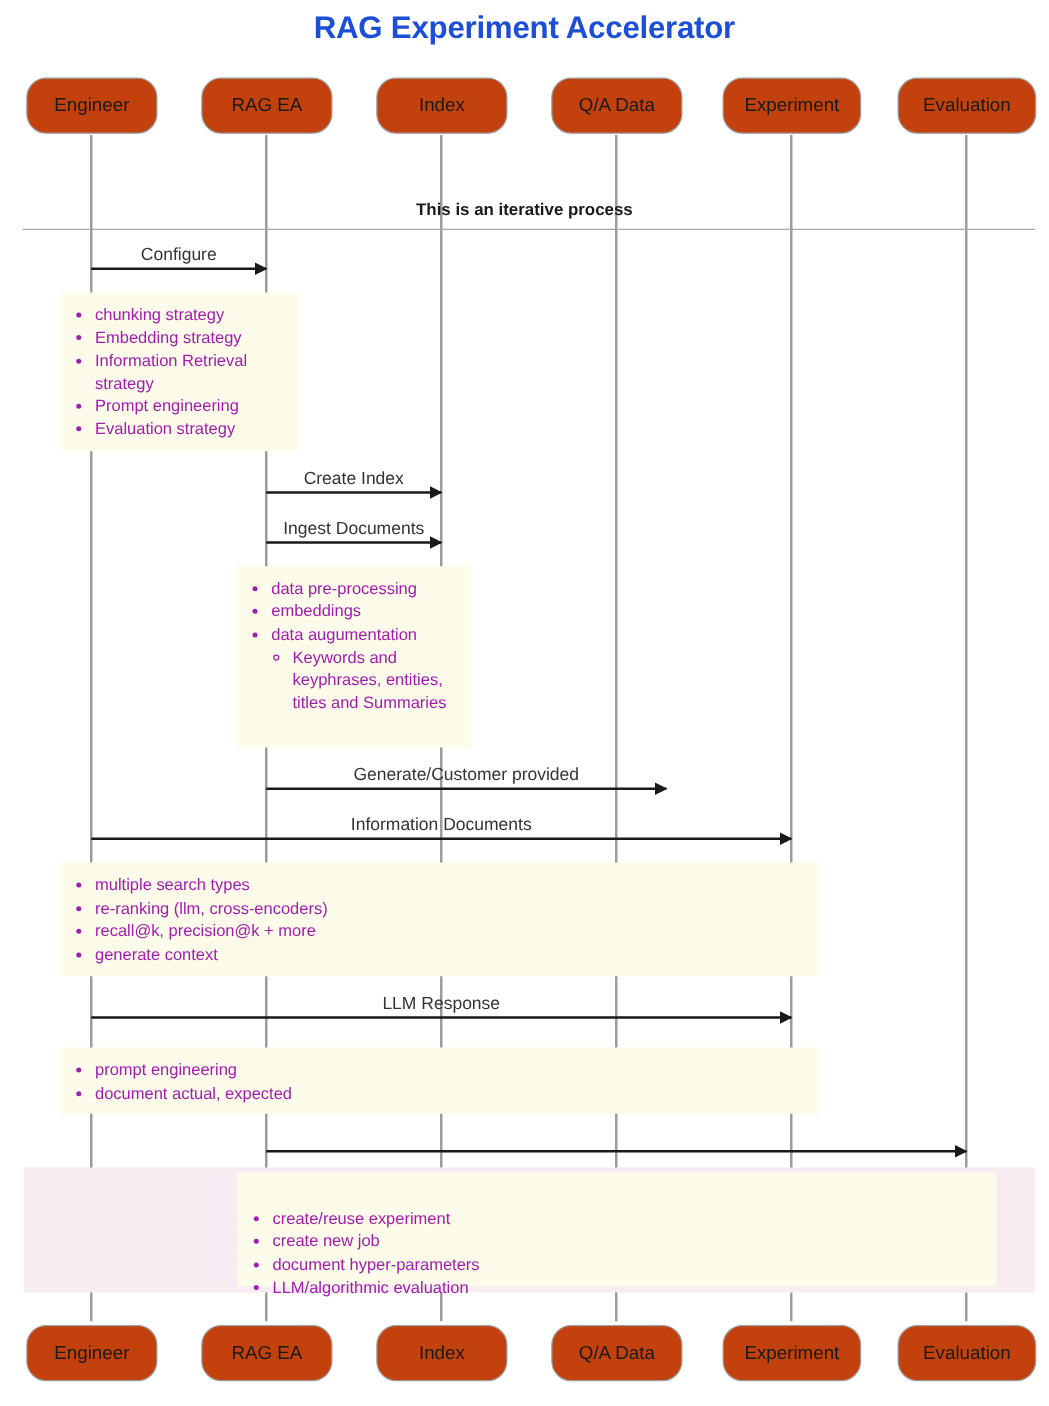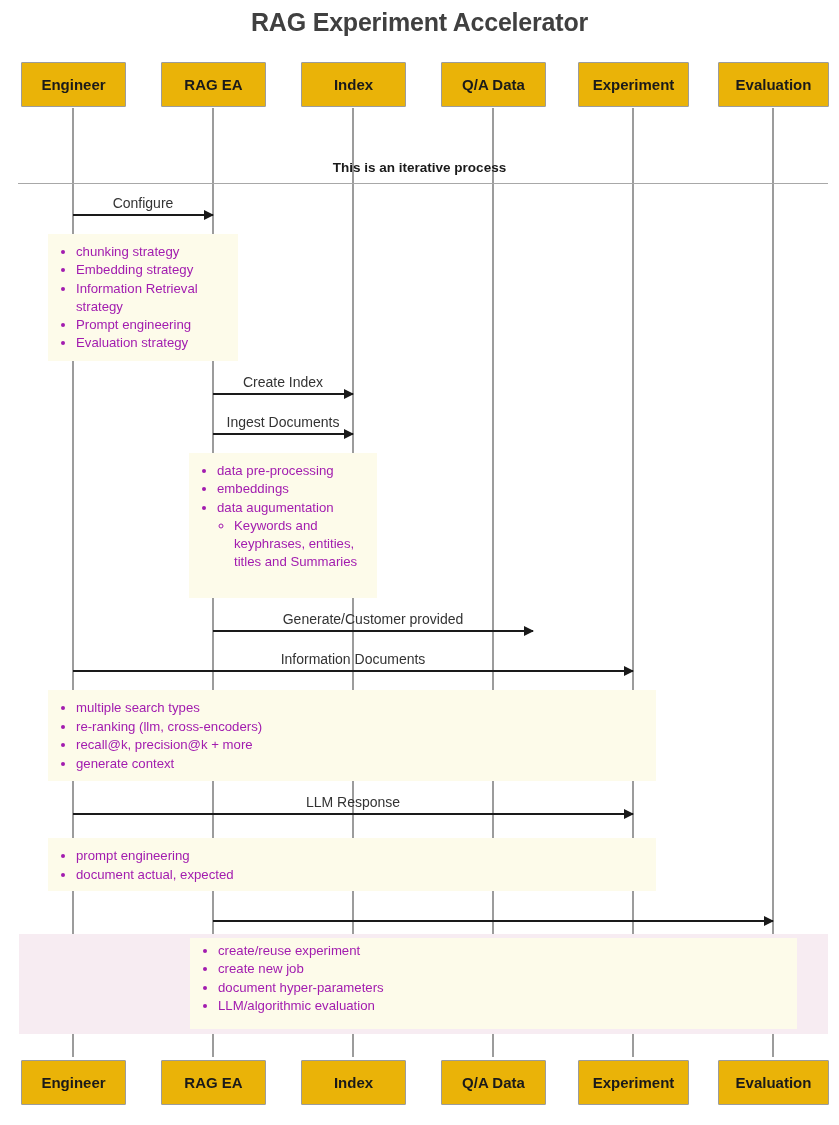--- a/index.html
+++ b/index.html
@@ -22,43 +22,43 @@
   #diagram-title {
     position: absolute;
     top: 0;
     left: 0;
     width: 839px;
     height: 44px;
     line-height: 44px;
     text-align: center;
     font-size: 25px;
     font-weight: bold;
-    color: #404040;
+    color: #1d4ed8;
     letter-spacing: -0.2px;
   }
 
   
   .lifeline {
     position: absolute;
     width: 2px;
     background: #9c9c9c;
     top: 108px;
     height: 949px;
   }
 
   
   .participant {
     position: absolute;
     height: 45px;
     border: 1.6px solid #9c9c9c;
-    border-radius: 1px;
-    background: #eab308;
+    border-radius: 16px;
+    background: #c2410c;
     text-align: center;
     font-size: 15px;
-    font-weight: bold;
+    font-weight: normal;
     color: #1a1a1a;
     line-height: 43px;
     z-index: 5;
     white-space: nowrap;
     overflow: hidden;
   }
   .participant.top { top: 62px; }
   .participant.bottom { top: 1060px; }
 
   
@@ -248,21 +248,21 @@
     <li>prompt engineering</li>
     <li>document actual, expected</li>
   </ul>
 </div>
 
 <div class="message" style="left:213px; top:898px; width:560px; height:24px;">
   <div class="msg-line"></div>
   <div class="msg-head"></div>
 </div>
 
-<div class="note" style="left:190px; top:938px; width:607px; height:91px; padding-top:4px;">
+<div class="note" style="left:190px; top:938px; width:607px; height:91px; padding-top:28px;">
   <ul>
     <li>create/reuse experiment</li>
     <li>create new job</li>
     <li>document hyper-parameters</li>
     <li>LLM/algorithmic evaluation</li>
   </ul>
 </div>
 
 <div class="participant bottom" style="left:21px;  width:105px;"><span>Engineer</span></div>
 <div class="participant bottom" style="left:161px; width:105px;"><span>RAG EA</span></div>

